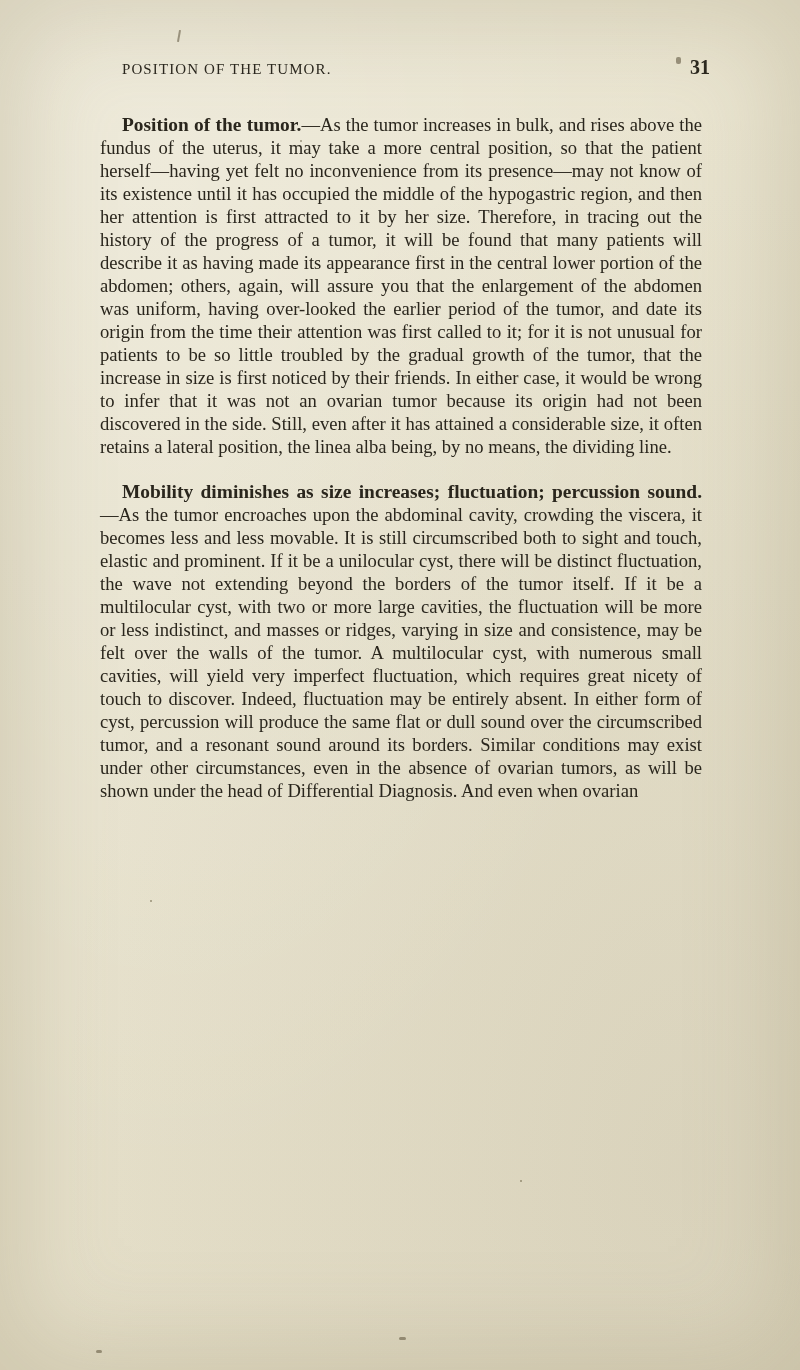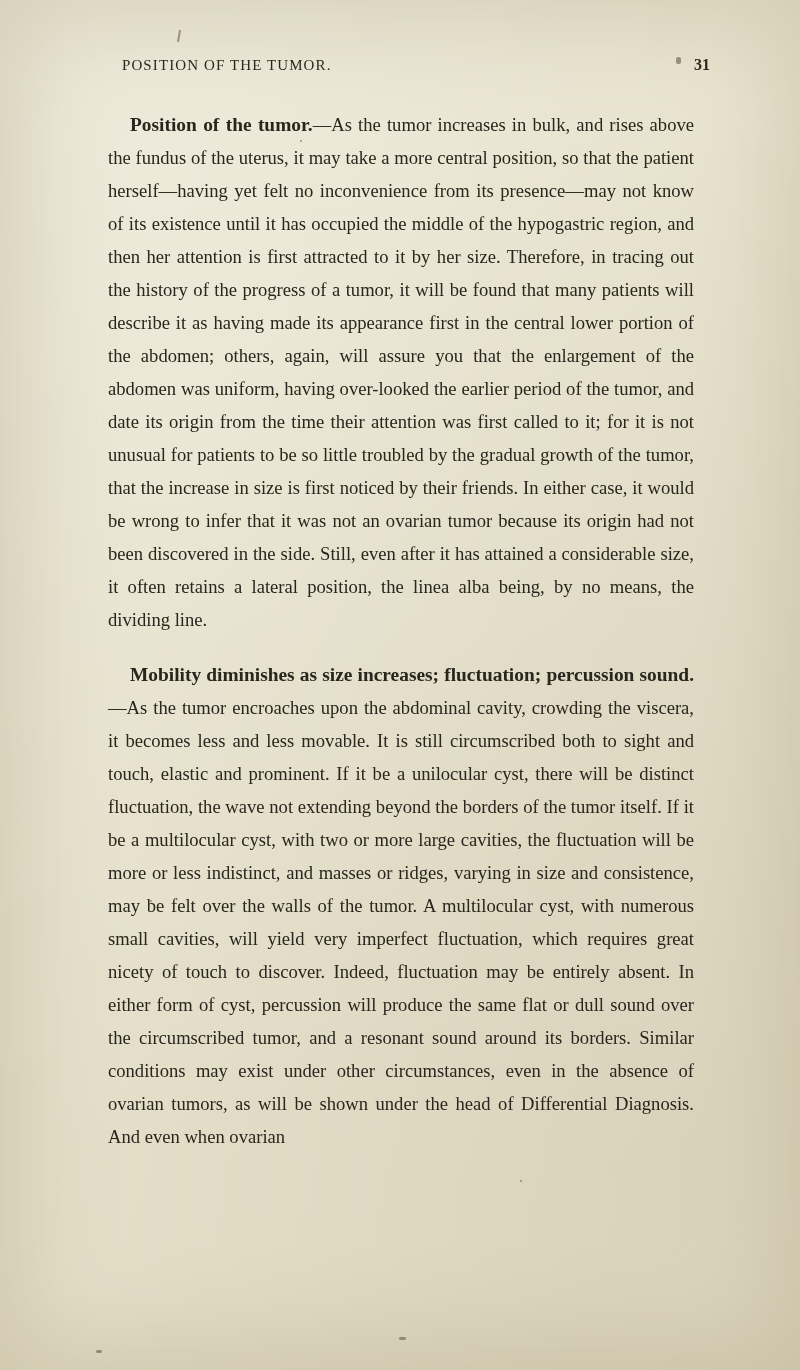--- a/index.html
+++ b/index.html
@@ -44,28 +44,28 @@
     margin-bottom: 34px;
     padding-left: 30px;
   }
   .running-head .rh-title {
     font-variant: small-caps;
     letter-spacing: 1.1px;
     font-size: 15px;
   }
   .running-head .rh-folio {
     font-family: "Liberation Serif", serif;
-    font-size: 16px;
+    font-size: 20px;
     font-weight: 700;
     letter-spacing: 0;
   }
   p.body {
-    margin: 16px;
+    margin: 8px;
     font-size: 18.6px;
-    line-height: 33px;
+    line-height: 23px;
     text-align: justify;
     text-justify: inter-word;
     -webkit-hyphens: none;
     hyphens: none;
     color: #2a261d;
   }
   p.body + p.body {
     margin-top: 22px;
   }
   .lead {

